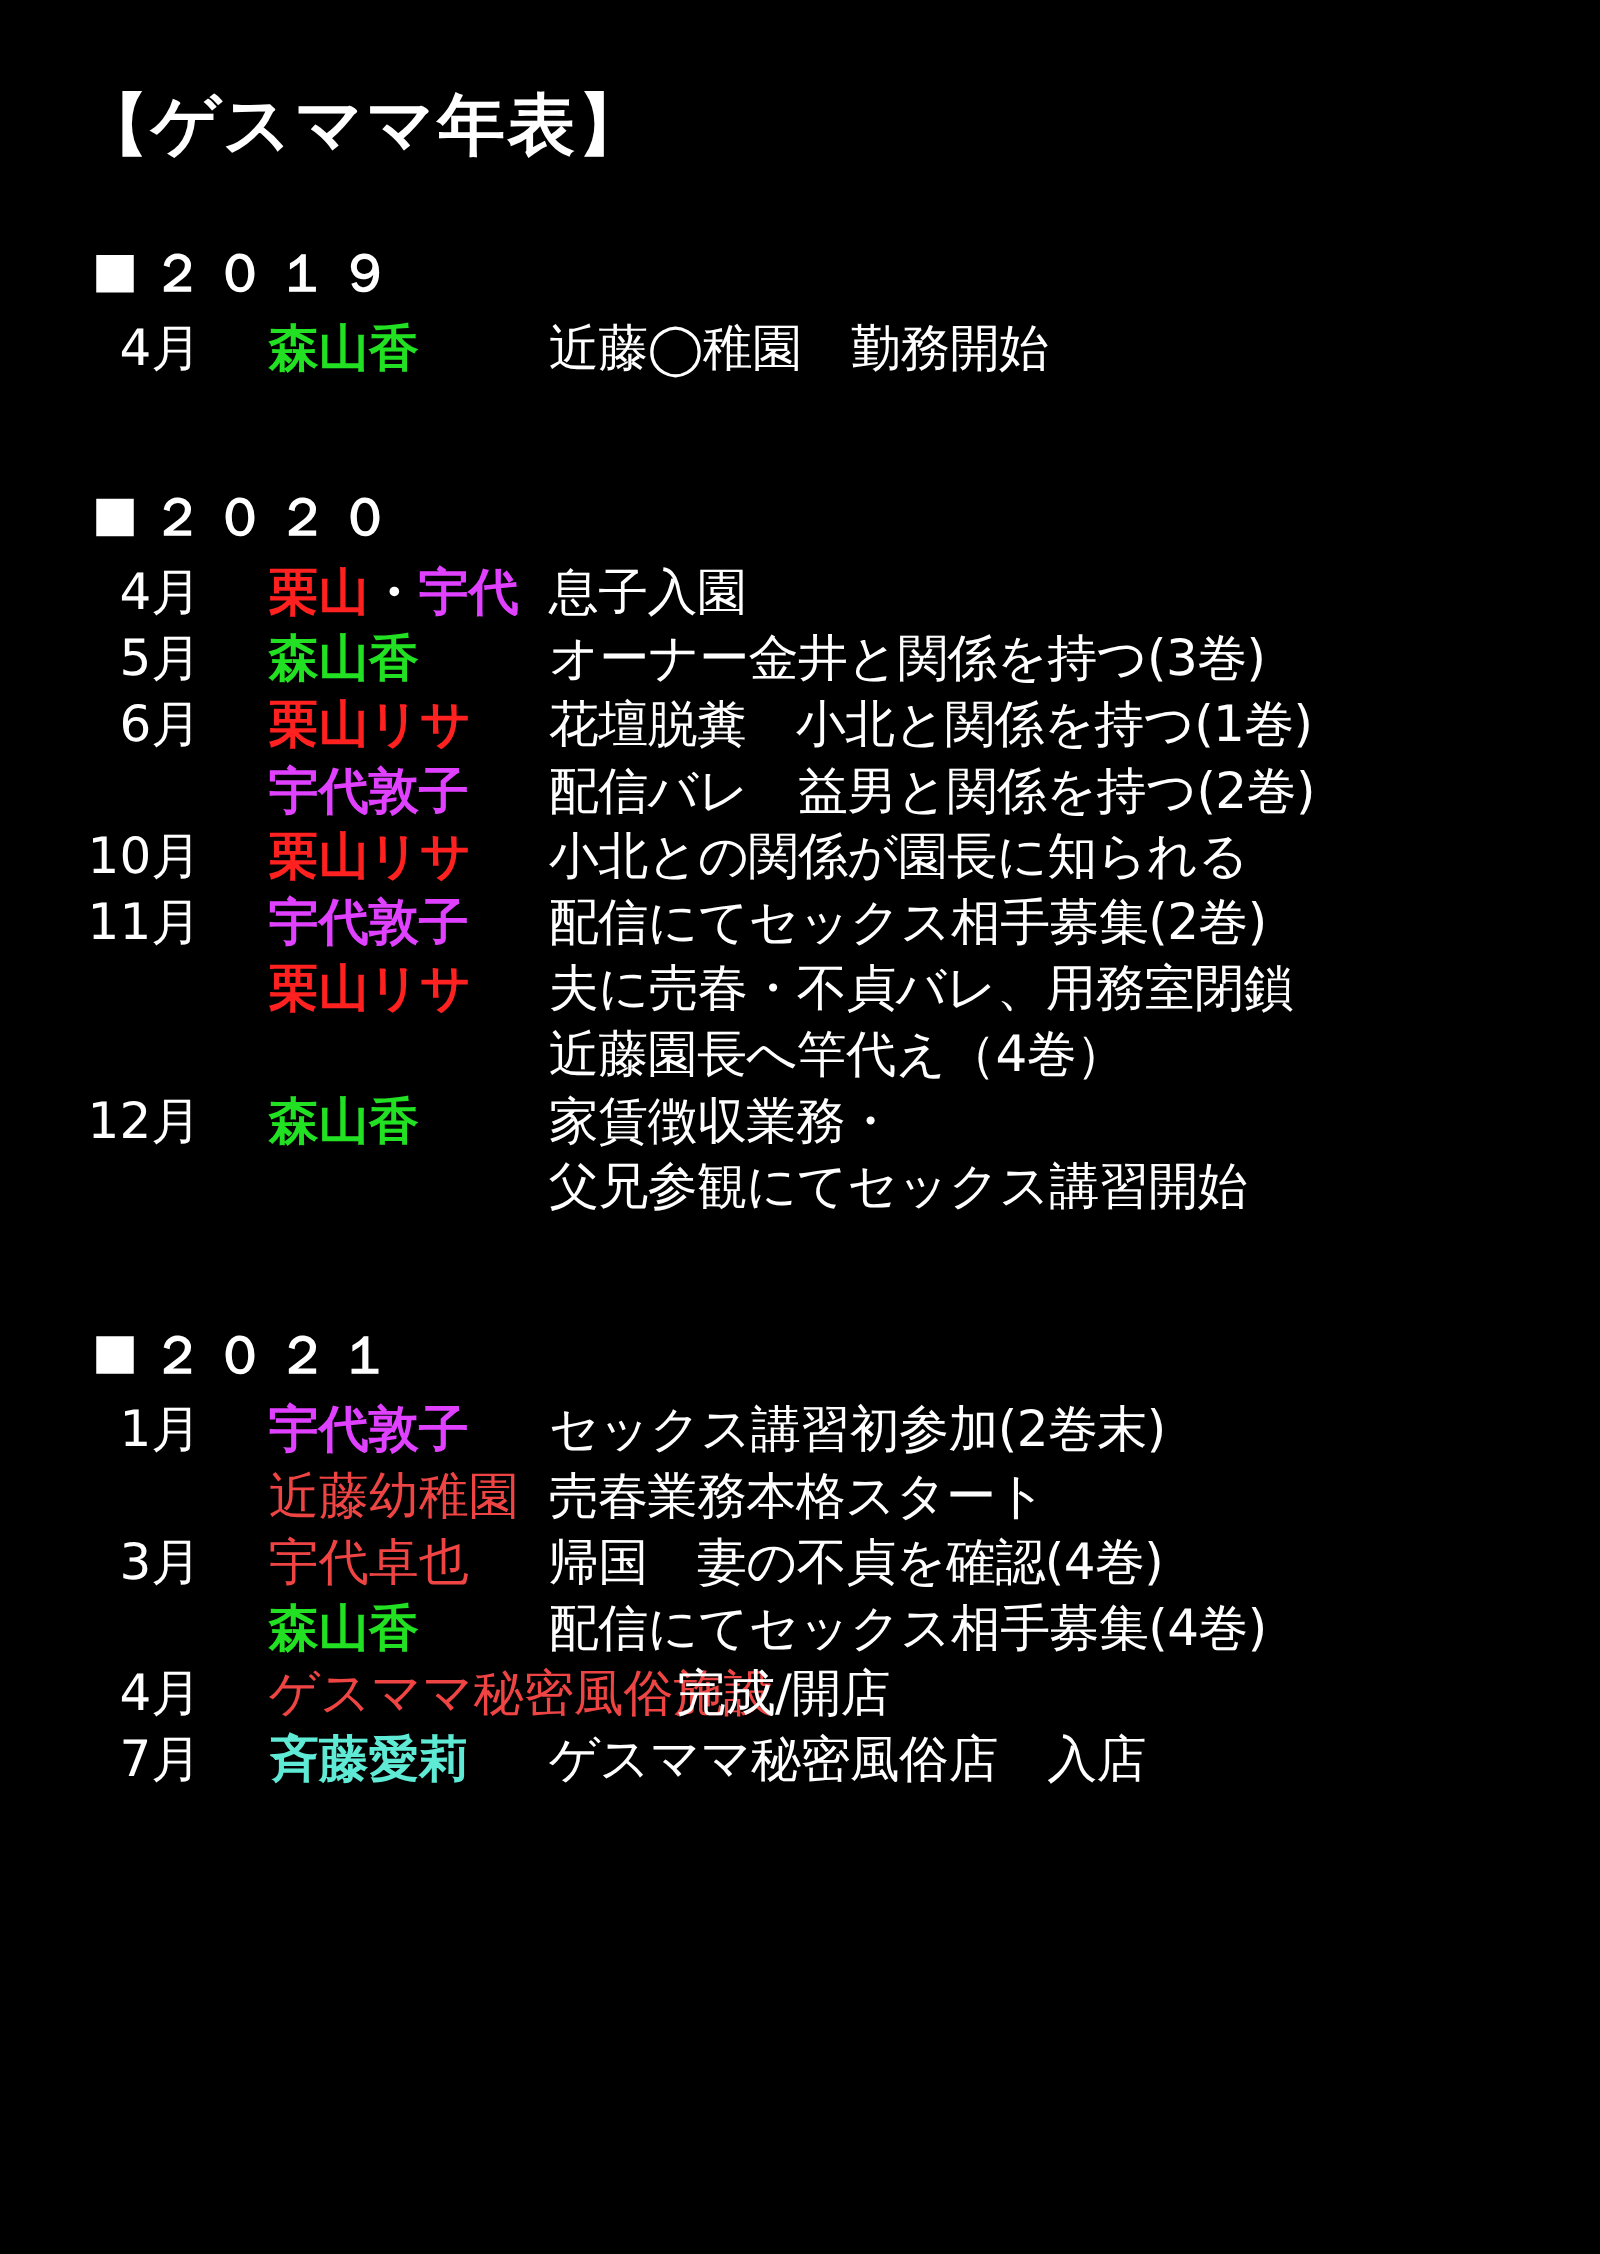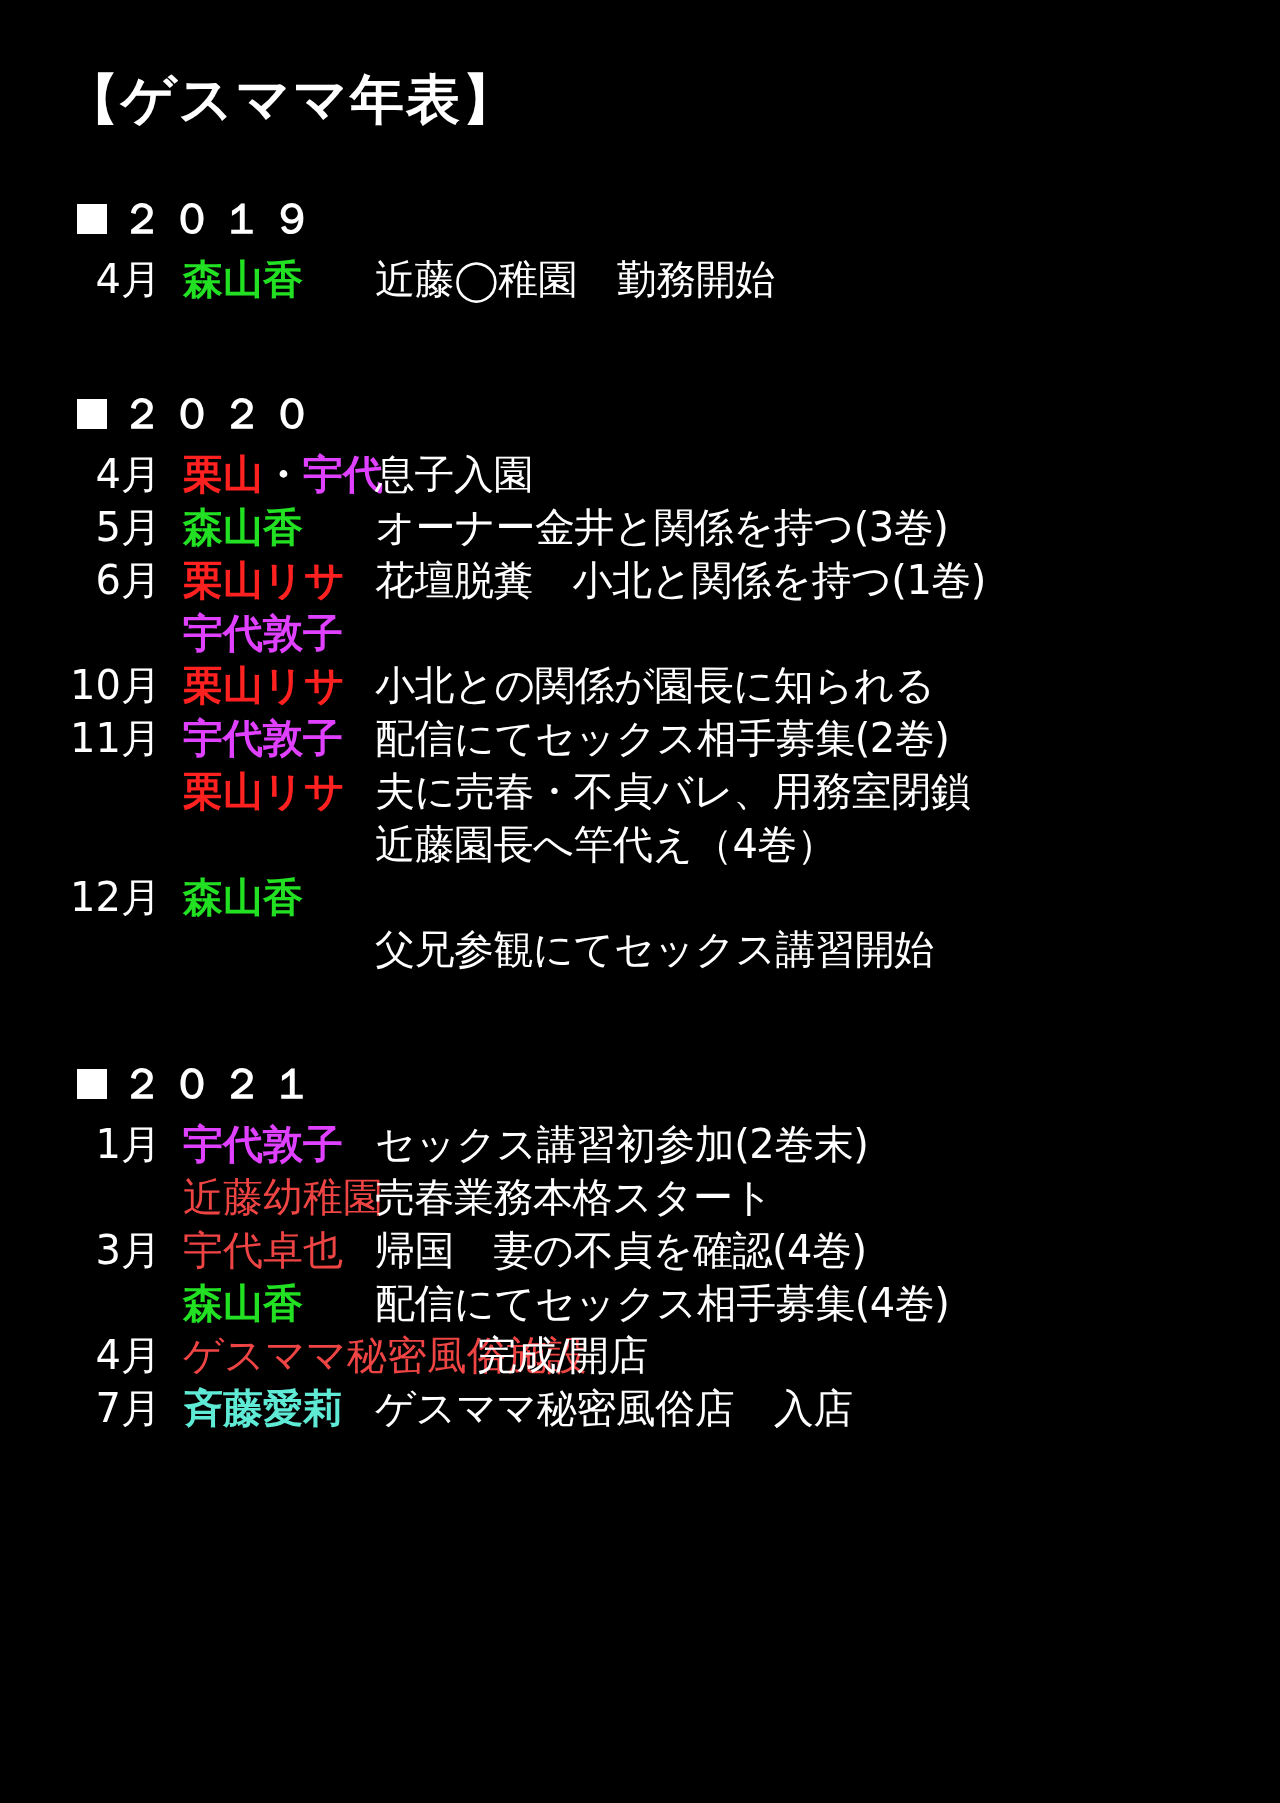--- a/index.html
+++ b/index.html
@@ -52,20 +52,21 @@
   }
   .year-label {
     display: inline-block;
   }
   .row {
     display: flex;
     align-items: center;
     font-size: 40px;
     line-height: 1.32;
     white-space: nowrap;
+    gap: 32px;
   }
   .col-month {
     flex: none;
     width: 122px;
     text-align: right;
     padding-right: 16px;
     box-sizing: border-box;
     font-size: 40px;
   }
   .col-who {
@@ -138,20 +139,21 @@
 
     <div class="row">
       <span class="col-month">6月</span>
       <span class="col-who c-red">栗山リサ</span>
       <span class="col-text">花壇脱糞　小北と関係を持つ(1巻)</span>
     </div>
 
     <div class="row">
       <span class="col-month"></span>
       <span class="col-who c-purple">宇代敦子</span>
+      <span class="col-text">配信バレ　益男と関係を持つ(2巻)</span>
     </div>
 
     <div class="row">
       <span class="col-month">10月</span>
       <span class="col-who c-red">栗山リサ</span>
       <span class="col-text">小北との関係が園長に知られる</span>
     </div>
 
     <div class="row">
       <span class="col-month">11月</span>
@@ -167,20 +169,21 @@
 
     <div class="row">
       <span class="col-month"></span>
       <span class="col-who"></span>
       <span class="col-text">近藤園長へ竿代え（4巻）</span>
     </div>
 
     <div class="row">
       <span class="col-month">12月</span>
       <span class="col-who c-green">森山香</span>
+      <span class="col-text">家賃徴収業務・</span>
     </div>
 
     <div class="row">
       <span class="col-month"></span>
       <span class="col-who"></span>
       <span class="col-text">父兄参観にてセックス講習開始</span>
     </div>
 
   </div>
 

